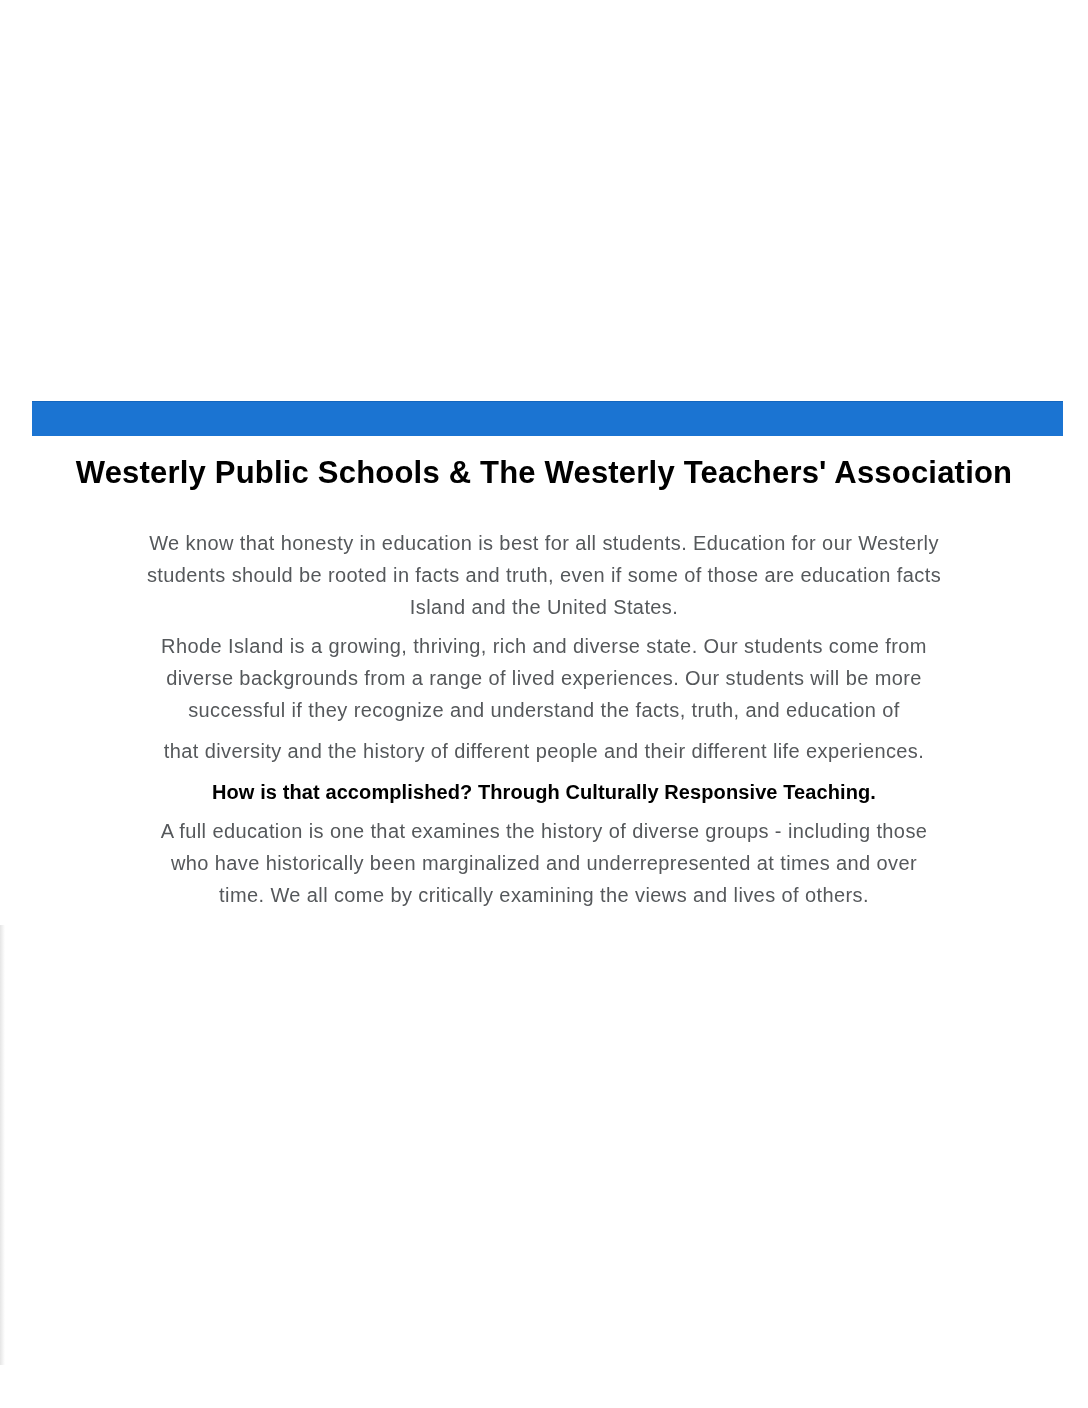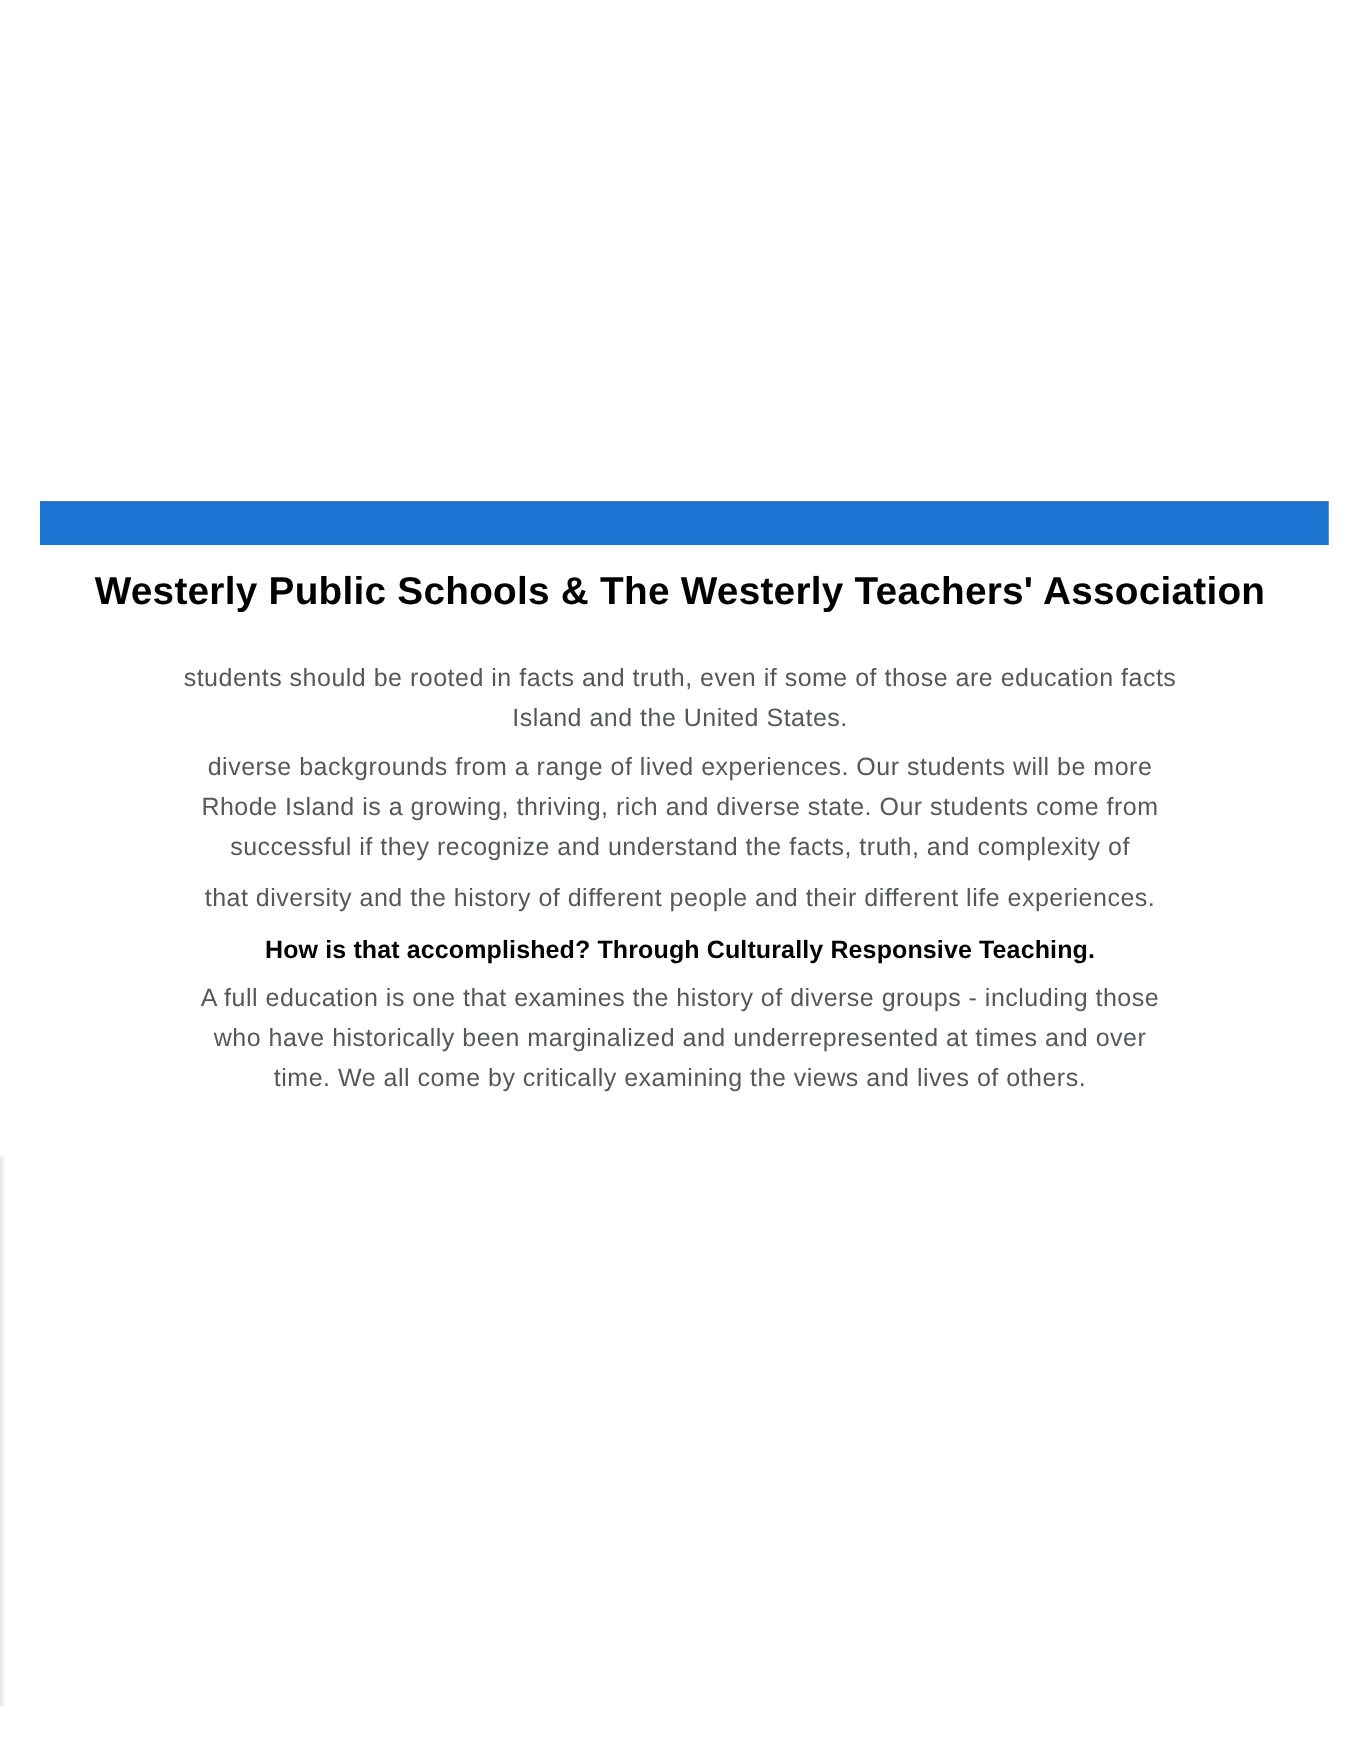--- a/index.html
+++ b/index.html
@@ -71,28 +71,29 @@
 
   <div class="scan-streak"></div>
 
   <div class="blue-bar" style="background: rgb(27, 116, 210);"></div>
 
   <h1 class="title" style="color: #000000;">Westerly Public Schools &amp; The Westerly Teachers' Association</h1>
 
   <div class="content" style="color: rgb(85, 88, 91);">
 
     <p class="para-1">
+      <span class="line">We know that honesty in education is best for all students. Education for our Westerly</span>
       <span class="line">students should be rooted in facts and truth, even if some of those are education facts</span>
       <span class="line">Island and the United States.</span>
     </p>
 
     <p class="para-2">
+      <span class="line">Rhode Island is a growing, thriving, rich and diverse state. Our students come from</span>
       <span class="line">diverse backgrounds from a range of lived experiences. Our students will be more</span>
-      <span class="line">Rhode Island is a growing, thriving, rich and diverse state. Our students come from</span>
-      <span class="line">successful if they recognize and understand the facts, truth, and complexity of</span>
+      <span class="line">successful if they recognize and understand the facts, truth, and education of</span>
     </p>
 
     <p class="para-3">
       <span class="line">that diversity and the history of different people and their different life experiences.</span>
     </p>
 
     <p class="emphasis">How is that accomplished? Through Culturally Responsive Teaching.</p>
 
     <p class="para-4">
       <span class="line">A full education is one that examines the history of diverse groups - including those</span>

